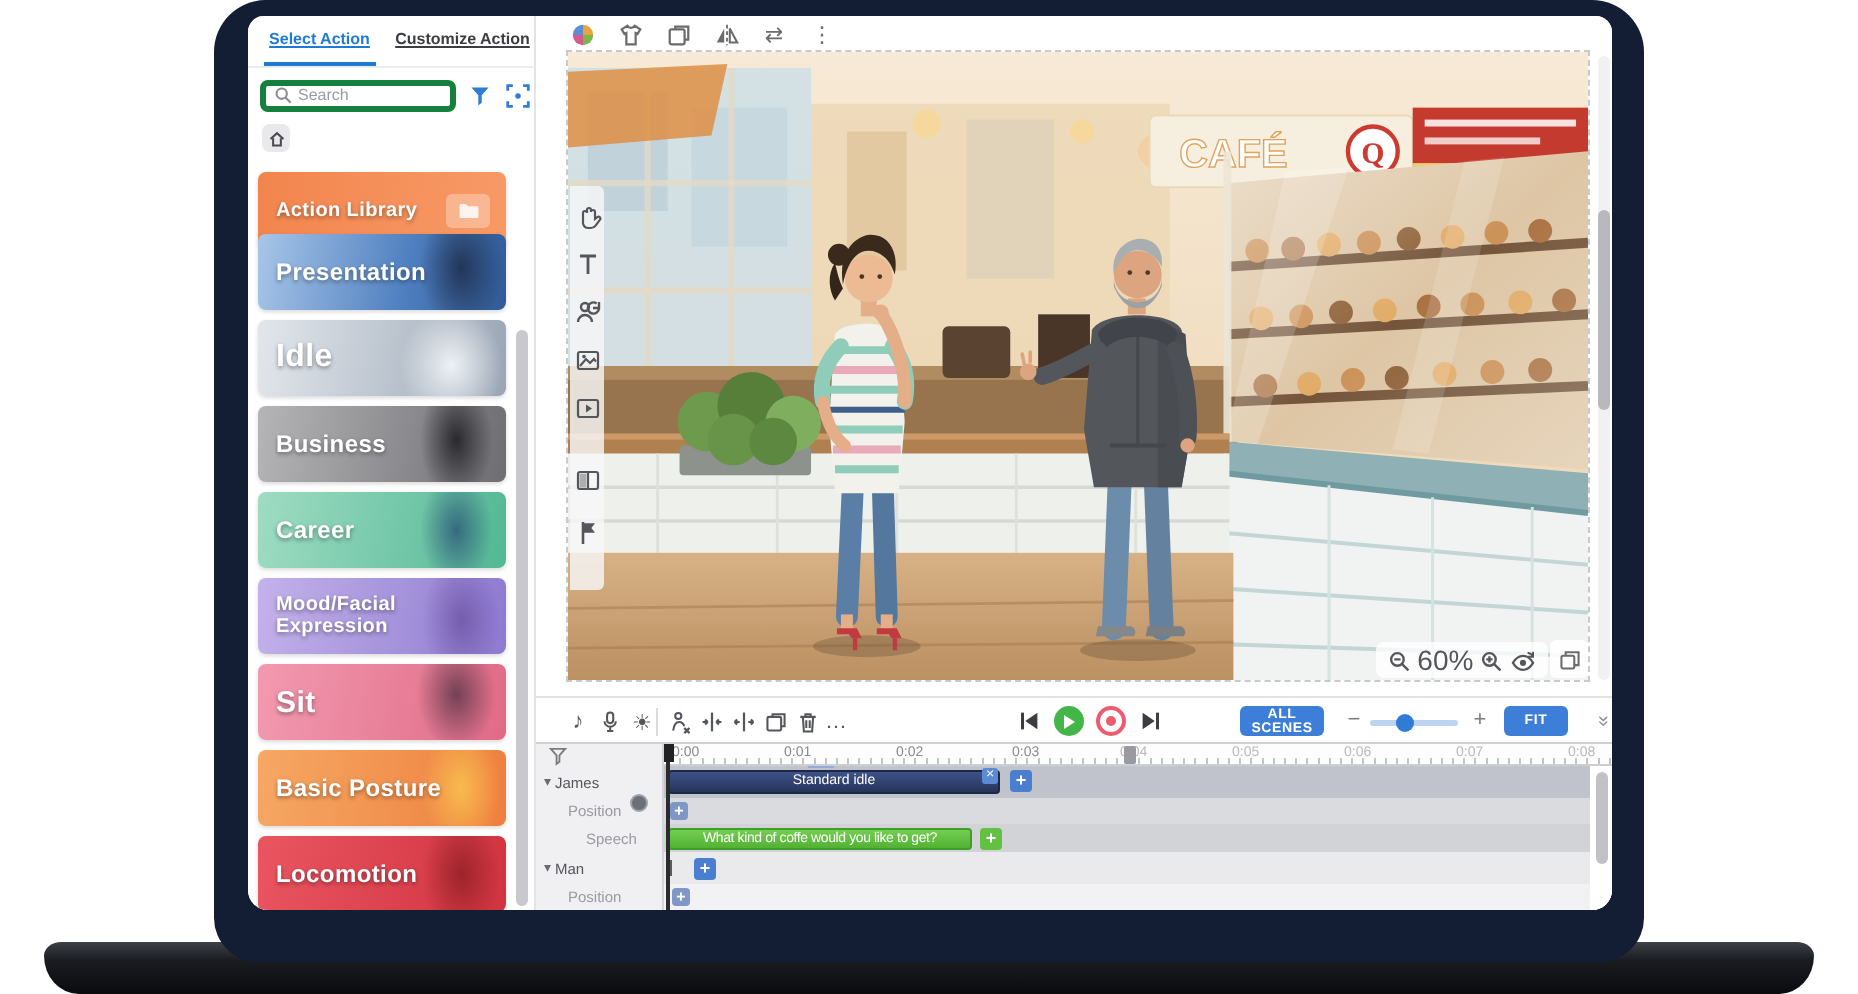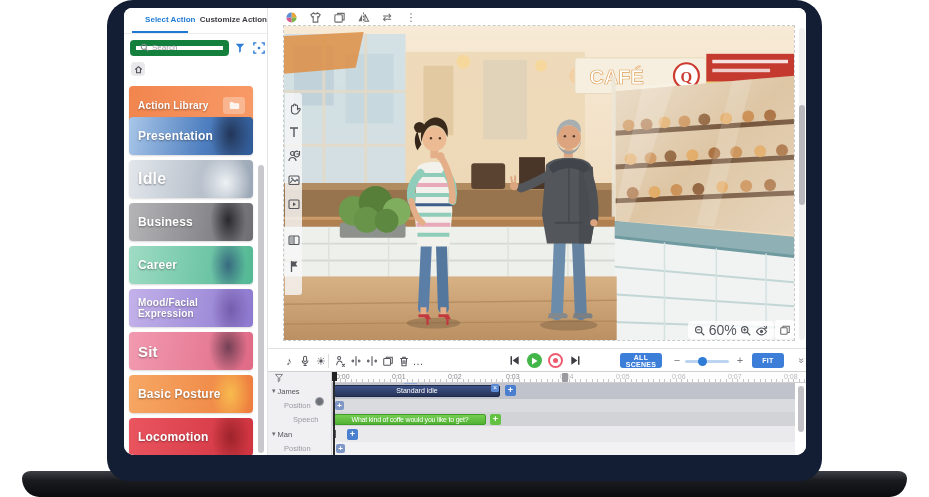--- a/index.html
+++ b/index.html
@@ -14,25 +14,25 @@
   .laptop-base .notch { position:absolute; left:50%; top:0; width:64px; height:7px; transform:translateX(-50%);
     background:#101218; border-radius:0 0 8px 8px; }
   .laptop-bezel { position:absolute; left:107px; top:0; width:715px; height:481px;
     background:#131d33; border-radius:26px 26px 22px 22px; }
   .screen { position:absolute; left:17px; top:8px; width:682px; height:447px;
     background:#fff; border-radius:8px 8px 10px 10px; overflow:hidden; font-size:10px; color:#333; }
 
   
   .sidebar { position:absolute; left:0; top:0; width:144px; height:447px; background:#fff; border-right:1px solid #e4e4e6; }
   .tabs { position:absolute; left:0; top:0; width:100%; height:26px; display:flex; border-bottom:1px solid #ececee; }
-  .tab { flex:1; text-align:right; font-size:8px; font-weight:bold; color:#3c3c44; line-height:24px; position:relative; cursor:pointer; }
+  .tab { flex:1; text-align:center; font-size:8px; font-weight:bold; color:#3c3c44; line-height:24px; position:relative; cursor:pointer;text-decoration:underline; }
   .tab.active { color:#1f7ad4; }
   .tab.active::after { content:""; position:absolute; left:8px; right:8px; bottom:0; height:2px; background:#1f7ad4; }
   .search-row { position:absolute; left:6px; top:31px; width:136px; height:17px; display:flex; align-items:center; }
-  .search-box { width:100px; height:16px; border:6px solid #15803d; border-radius:4px; display:flex; align-items:center; padding:0 4px; background:#fff; }
+  .search-box { width:100px; height:16px; border:3px solid #15803d; border-radius:4px; display:flex; align-items:center; padding:0 4px; background:#fff; }
   .search-box .ph { color:#9a9aa2; font-size:8px; margin-left:3px; }
   .icon-btn { width:14px; height:14px; margin-left:5px; display:flex; align-items:center; justify-content:center; }
   .home-btn { position:absolute; left:7px; top:54px; width:14px; height:14px; border:none; border-radius:4px; background:#e9e9ec; display:flex; align-items:center; justify-content:center; }
   .banner { position:absolute; left:5px; width:124px; height:38px; border-radius:4px; overflow:hidden;
     display:flex; align-items:center; padding-left:9px; cursor:pointer; box-shadow:0 1px 2px rgba(0,0,0,.15); }
   .banner-label { color:#fff; font-weight:bold; font-size:12px; text-shadow:0 1px 2px rgba(0,0,0,.4); letter-spacing:.2px; }
   .banner.hdr .banner-label { font-size:10px; }
   .banner.hdr { justify-content:space-between; padding-right:8px; }
   .banner.b6 .banner-label { font-size:10px; line-height:11px; width:74px; }
   .banner.b3 .banner-label { font-size:16px; }

